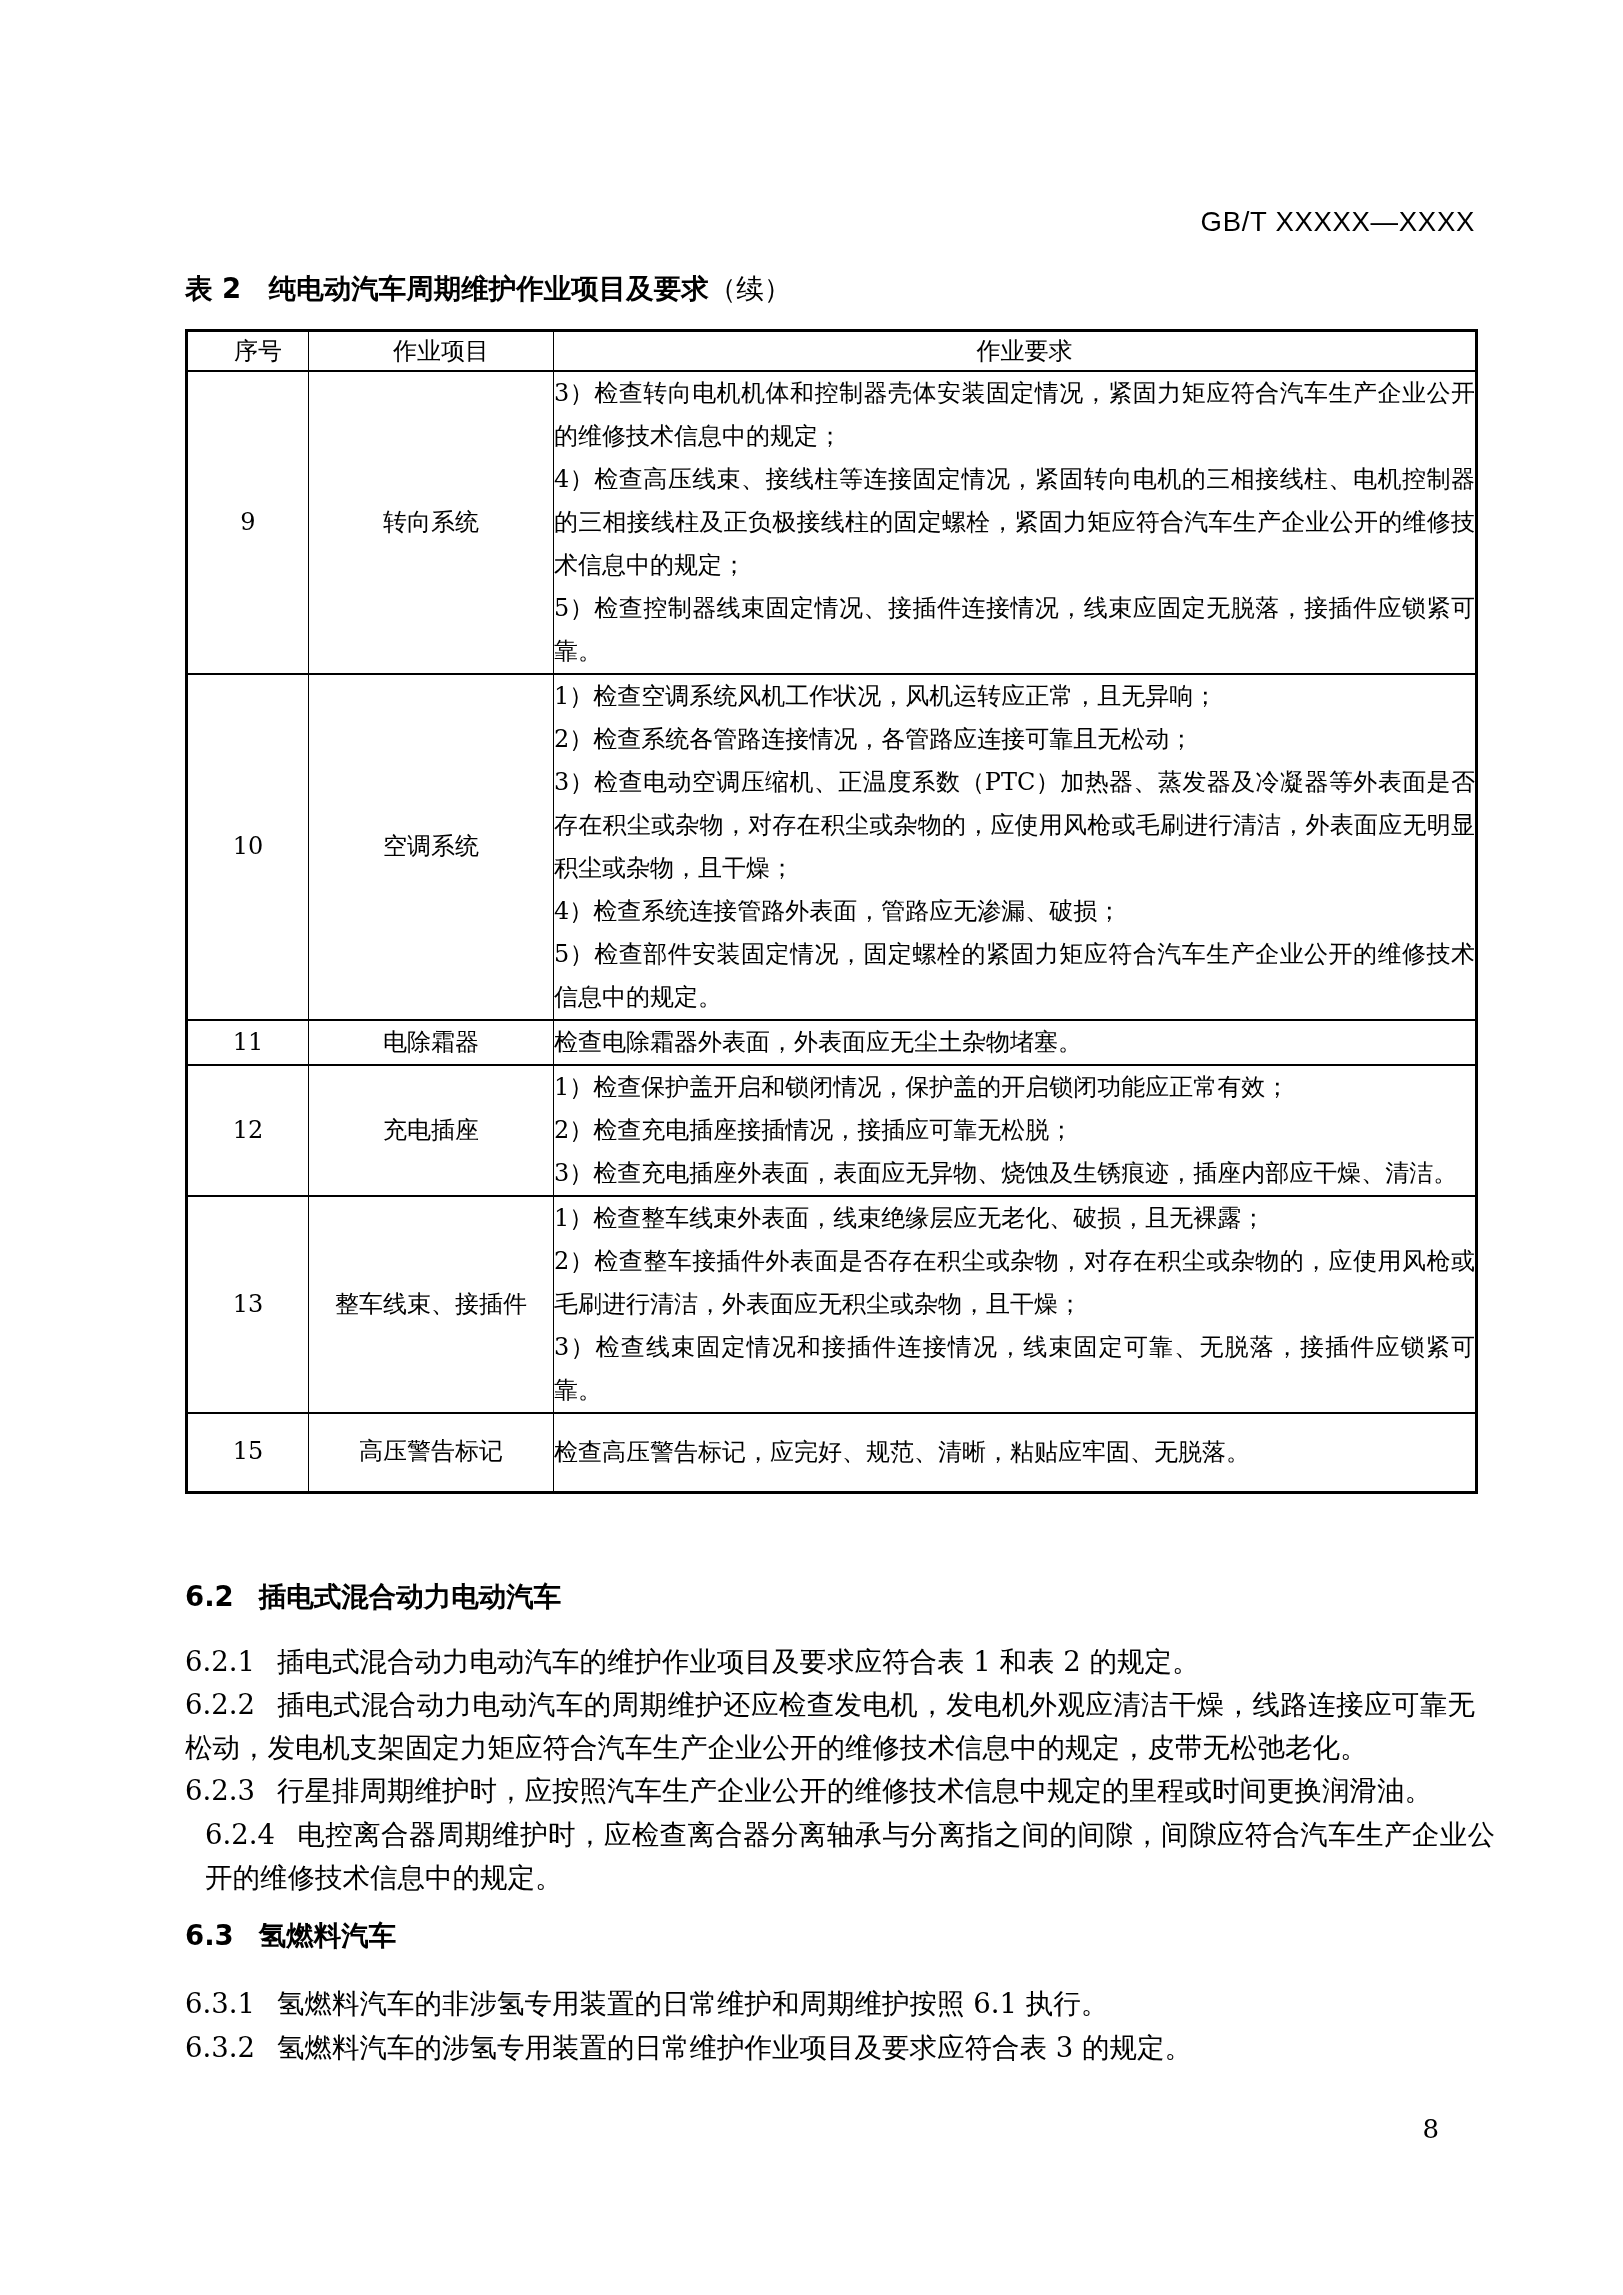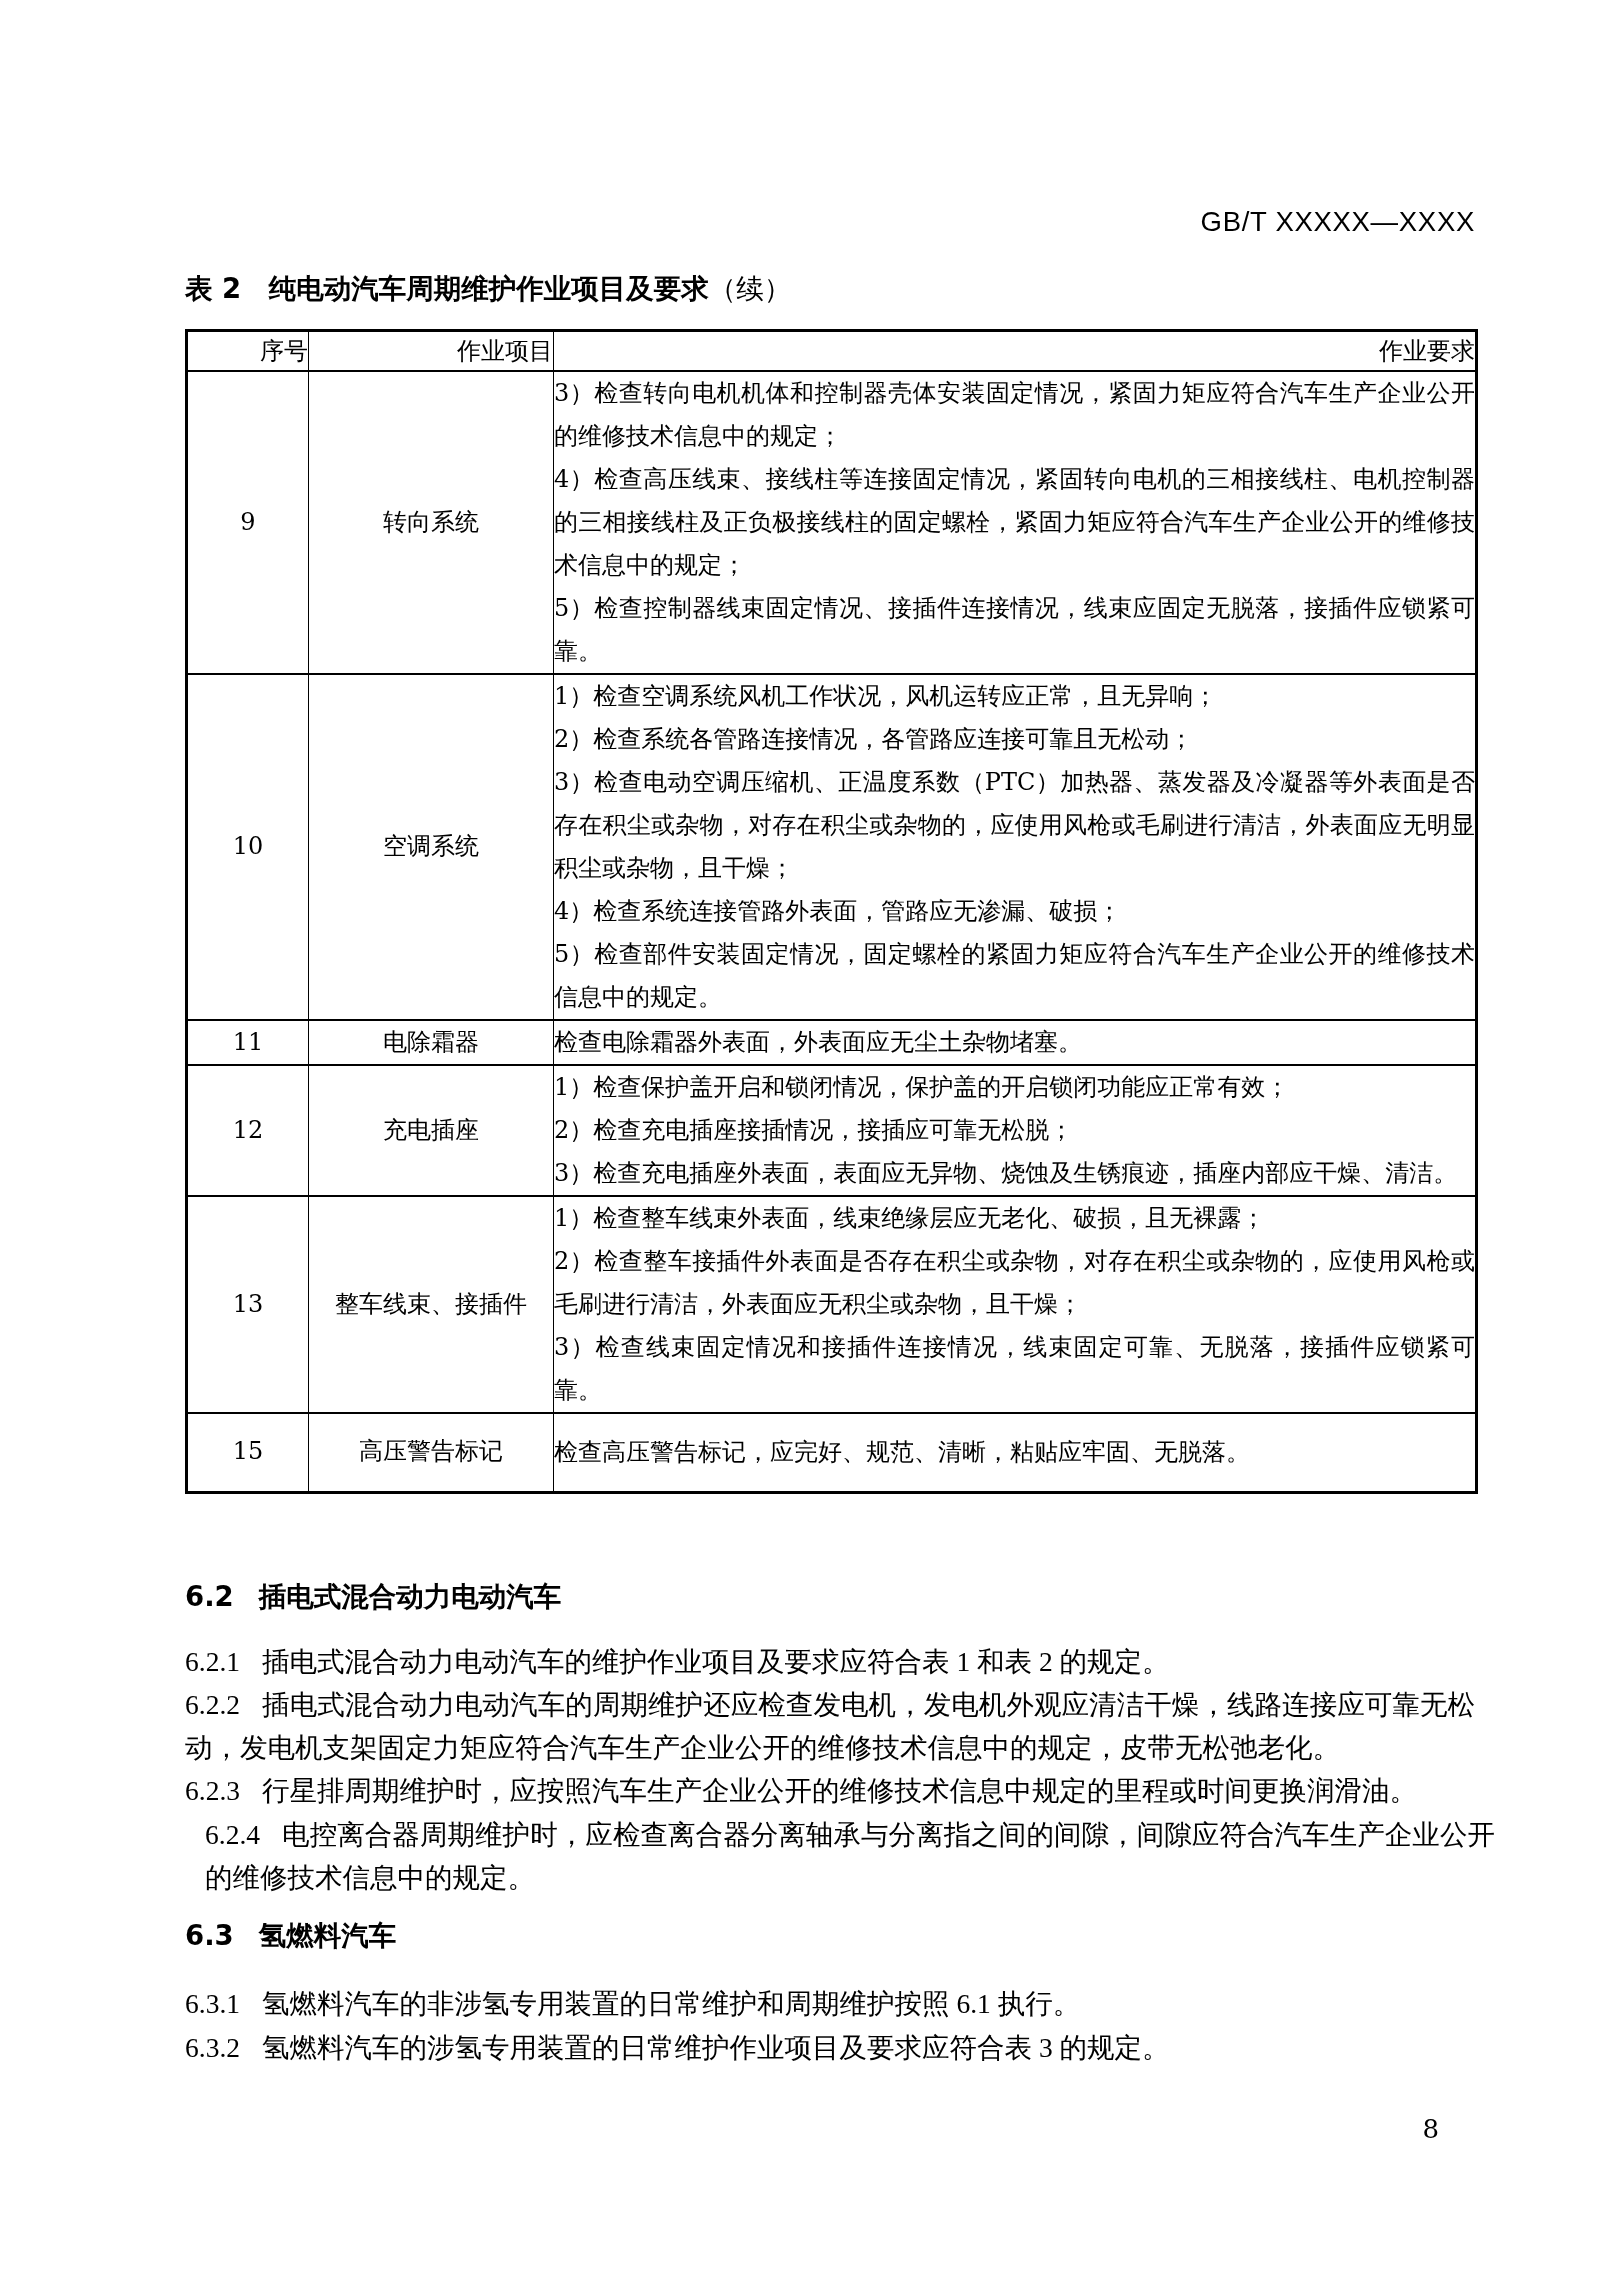--- a/index.html
+++ b/index.html
@@ -59,21 +59,21 @@
   }
   table.maint th, table.maint td {
     border: 1.3px solid #000;
     border-top-width: 2.6px;
     border-bottom-width: 2.6px;
     font-size: 24px;
     font-weight: normal;
     padding: 0;
     vertical-align: middle;
   }
-  table.maint th { height: 38px; text-align: right; line-height: 38px; padding-left: 20px; }
+  table.maint th { height: 38px; text-align: center; line-height: 38px; padding-left: 20px; }
   td.c-no, td.c-item { text-align: center; line-height: 1.4; }
   td.c-req {
     text-align: justify;
     line-height: 43px;
     white-space: pre-line;
     padding: 0 9.2px 0 13px;
   }
   tr.h-r9  { height: 298px; }
   tr.h-r10 { height: 340px; }
   tr.h-r11 { height: 38px;  }
@@ -93,21 +93,20 @@
     white-space: nowrap;
   }
   .sec-heading .num { margin-right: 25px; }
   .para {
     position: absolute;
     left: 185px;
     width: 1290px;
     font-size: 27.5px;
     line-height: 43px;
     text-align: justify;
-    font-family: Liberation Serif, serif;
   }
   .para .num { margin-right: 22px; }
   #p621 { top: 1640px; }
   #p622 { top: 1683px; }
   #p623 { top: 1769px; }
   #p624 { top: 1813px; margin-left: 20px; }
   #p631 { top: 1982px; }
   #p632 { top: 2026px; }
   #p633 { top: 2068px; }
   #h62  { top: 1579px; }

